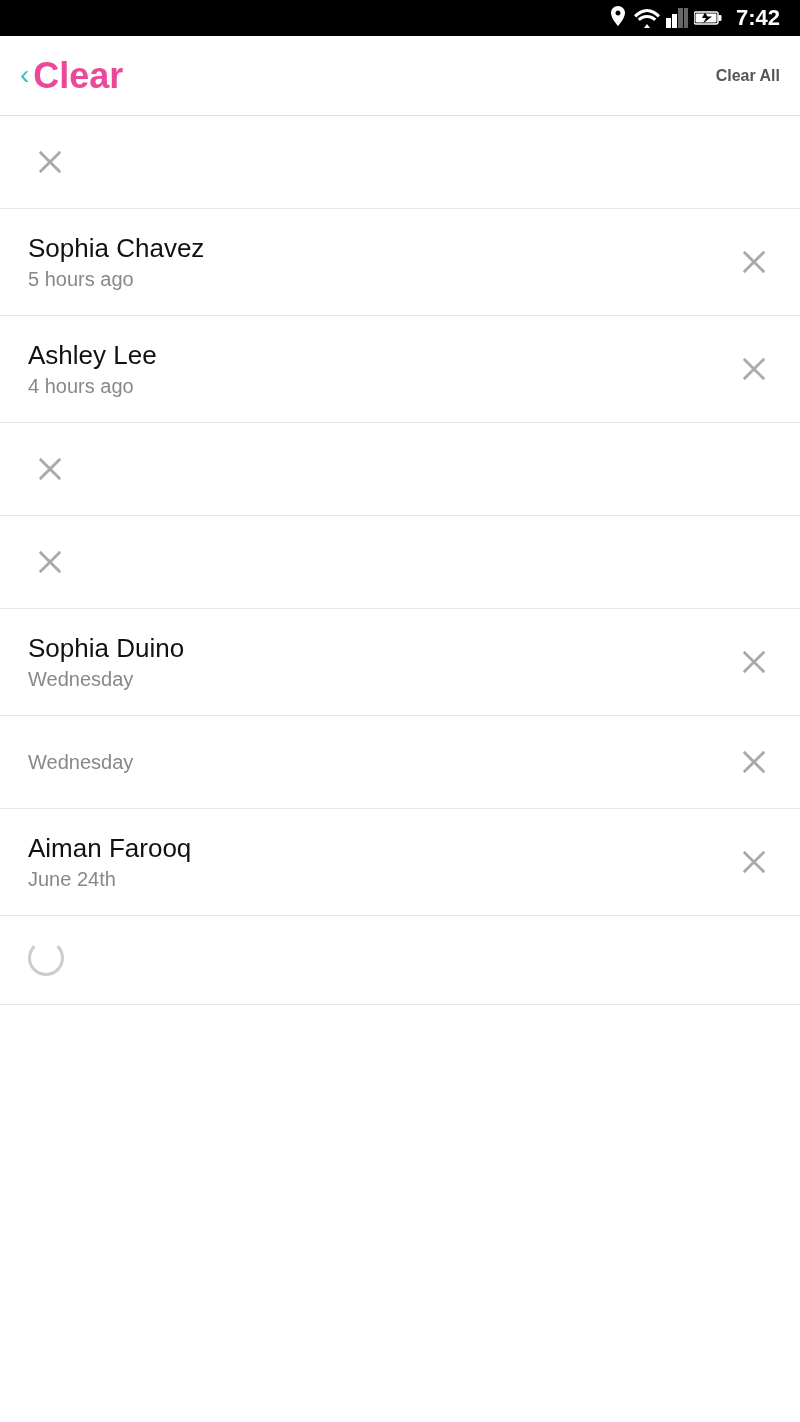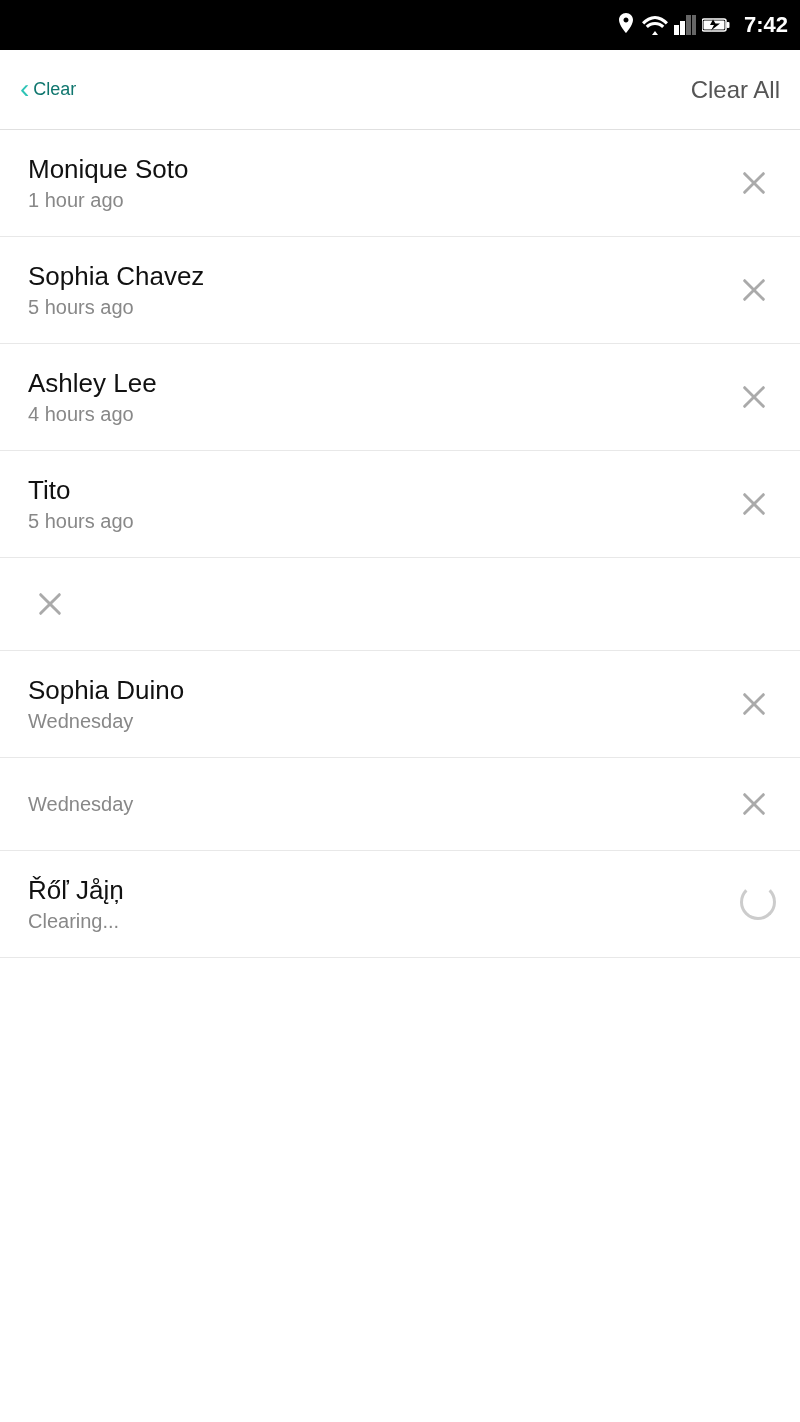--- a/index.html
+++ b/index.html
@@ -9,26 +9,26 @@
       width: 800px;
       min-height: 1422px;
       background: #ffffff;
       font-family: -apple-system, 'Helvetica Neue', Arial, sans-serif;
       color: #000000;
     }
 
     
     .status-bar {
       width: 100%;
-      height: 50px;
+      height: 36px;
       background: #000000;
       display: flex;
       align-items: center;
       justify-content: flex-end;
-      padding: 0 12px;
+      padding: 0 20px;
       gap: 8px;
     }
 
     .status-icons {
       display: flex;
       align-items: center;
       gap: 6px;
     }
 
     .status-time {
@@ -61,29 +61,29 @@
     }
 
     .back-chevron {
       color: #2ec4b6;
       font-size: 28px;
       line-height: 1;
       margin-top: -2px;
     }
 
     .back-label {
-      color: #0f766e;
-      font-size: 18px;
-      font-weight: 400;
+      color: #ec4899;
+      font-size: 36px;
+      font-weight: 700;
     }
 
     .clear-all-btn {
       color: #555555;
-      font-size: 24px;
-      font-weight: 400;
+      font-size: 16px;
+      font-weight: 700;
       background: none;
       border: none;
       cursor: pointer;
       outline: none;
     }
 
     
     .list {
       width: 100%;
     }
@@ -181,24 +181,20 @@
 <div class="header">
   <button class="back-btn">
     <span class="back-chevron">‹</span>
     <span class="back-label">Clear</span>
   </button>
   <button class="clear-all-btn">Clear All</button>
 </div>
 
 <div class="list" id="list-container">
 <div class="list-item">
-      <div class="item-info">
-        <span class="item-name">Monique Soto</span>
-        <span class="item-time">1 hour ago</span>
-      </div>
       <button class="dismiss-btn">
         <svg viewBox="0 0 24 24" fill="none" stroke="#aaaaaa" stroke-width="2.5" stroke-linecap="round">
         <line x1="4" y1="4" x2="20" y2="20"></line>
         <line x1="20" y1="4" x2="4" y2="20"></line>
       </svg>
       </button>
     </div>
     <div class="list-item">
       <div class="item-info">
         <span class="item-name">Sophia Chavez</span>
@@ -217,24 +213,20 @@
         <span class="item-time">4 hours ago</span>
       </div>
       <button class="dismiss-btn">
         <svg viewBox="0 0 24 24" fill="none" stroke="#aaaaaa" stroke-width="2.5" stroke-linecap="round">
         <line x1="4" y1="4" x2="20" y2="20"></line>
         <line x1="20" y1="4" x2="4" y2="20"></line>
       </svg>
       </button>
     </div>
     <div class="list-item">
-      <div class="item-info">
-        <span class="item-name">Tito</span>
-        <span class="item-time">5 hours ago</span>
-      </div>
       <button class="dismiss-btn">
         <svg viewBox="0 0 24 24" fill="none" stroke="#aaaaaa" stroke-width="2.5" stroke-linecap="round">
         <line x1="4" y1="4" x2="20" y2="20"></line>
         <line x1="20" y1="4" x2="4" y2="20"></line>
       </svg>
       </button>
     </div>
     <div class="list-item">
       <button class="dismiss-btn">
         <svg viewBox="0 0 24 24" fill="none" stroke="#aaaaaa" stroke-width="2.5" stroke-linecap="round">
@@ -261,18 +253,26 @@
       </div>
       <button class="dismiss-btn">
         <svg viewBox="0 0 24 24" fill="none" stroke="#aaaaaa" stroke-width="2.5" stroke-linecap="round">
         <line x1="4" y1="4" x2="20" y2="20"></line>
         <line x1="20" y1="4" x2="4" y2="20"></line>
       </svg>
       </button>
     </div>
     <div class="list-item">
       <div class="item-info">
-        <span class="item-name">Řőľ Jåįņ</span>
-        <span class="item-time">Clearing...</span>
-      </div>
+        <span class="item-name">Aiman Farooq</span>
+        <span class="item-time">June 24th</span>
+      </div>
+      <button class="dismiss-btn">
+        <svg viewBox="0 0 24 24" fill="none" stroke="#aaaaaa" stroke-width="2.5" stroke-linecap="round">
+        <line x1="4" y1="4" x2="20" y2="20"></line>
+        <line x1="20" y1="4" x2="4" y2="20"></line>
+      </svg>
+      </button>
+    </div>
+    <div class="list-item">
       <div><div class="spinner"></div></div>
     </div>
   </div>
 
 </body></html>

